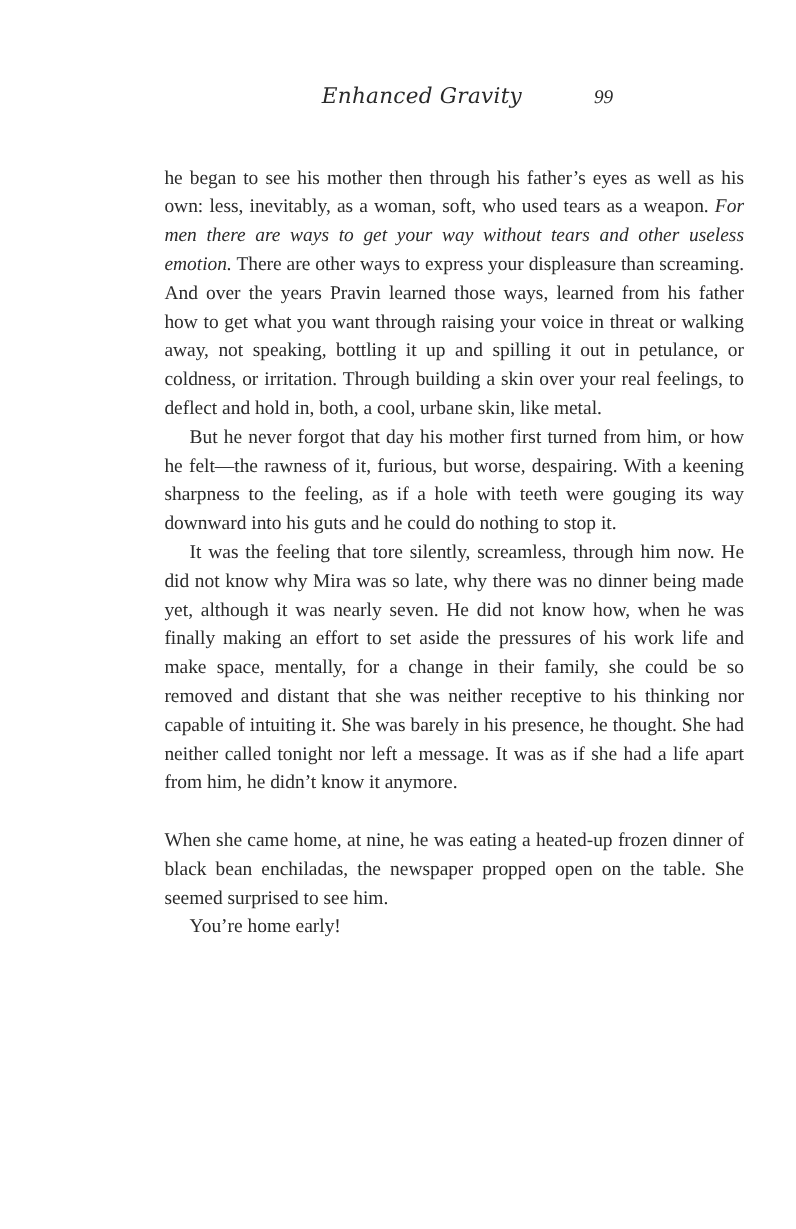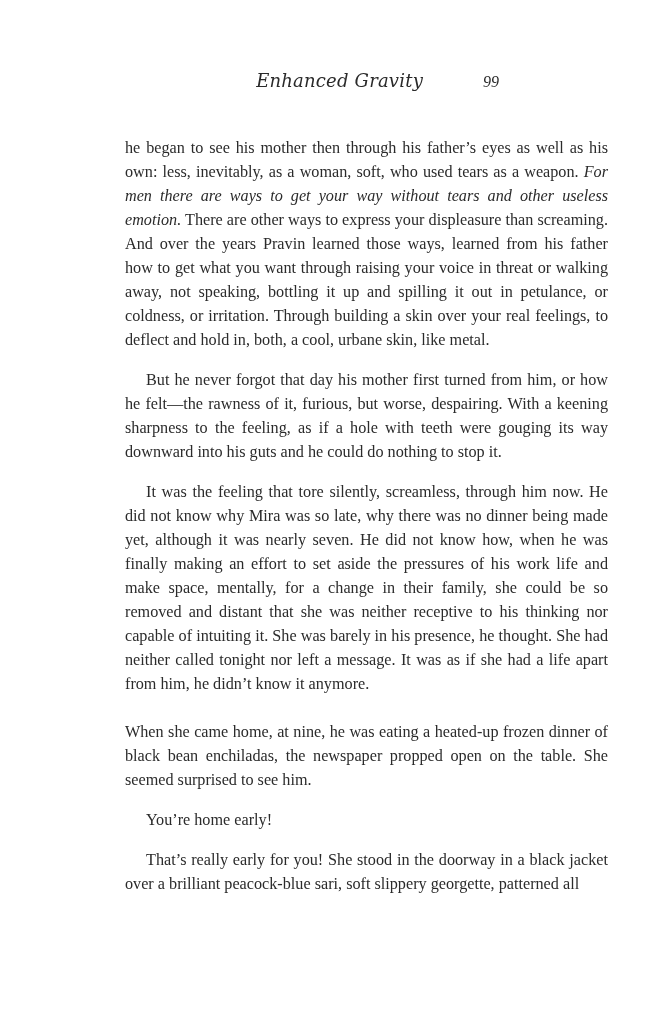--- a/index.html
+++ b/index.html
@@ -1,49 +1,48 @@
 <!DOCTYPE html>
 <html><head>
   <meta charset="utf-8">
   <style>
     html, body { margin: 0; padding: 0; background: #ffffff; }
     body { width: 663px; height: 1024px; position: relative; overflow: hidden; }
-    .page { position: absolute; left: 4px; top: 0; width: 555px; height: 1024px; background: #fff; }
+    .page { position: absolute; left: 16px; top: 0; width: 555px; height: 1024px; background: #fff; }
     .running-head {
       position: absolute; top: 70px; right: 60px;
       display: flex; align-items: baseline; gap: 20px;
       color: #2a2a2a;
     }
     .rh-title {
       font-family: "DejaVu Serif", serif; font-style: italic;
       font-size: 18px; letter-spacing: 0.2px;
     }
     .rh-page {
       font-family: "Liberation Serif", serif; font-style: italic; font-size: 16px; margin-left: 40px;
     }
     .body-text {
       position: absolute; left: 121px; top: 136px; width: 483px;
       font-family: Liberation Serif, serif; font-size: 16.2px; line-height: 24px;
       color: #2b2b2b; text-align: justify;
     }
     .body-text p { margin: 0; text-indent: 0; }
-    .body-text p.indent { text-indent: 21px; margin-top: 16px; }
+    .body-text p.indent { text-indent: 21px; }
     .body-text p.section-break { margin-top: 24px; }
     .body-text em { font-style: italic; }
   </style>
 </head>
 <body>
 
 <div class="page">
   <div class="running-head">
     <span class="rh-title">Enhanced Gravity</span>
     <span class="rh-page">99</span>
   </div>
 
   <div class="body-text">
     <p><span>he began to see his mother then through his father’s eyes as well as his own: less, inevitably, as a woman, soft, who used tears as a weapon. </span><em>For men there are ways to get your way without tears and other useless emotion.</em><span> There are other ways to express your displeasure than screaming. And over the years Pravin learned those ways, learned from his father how to get what you want through raising your voice in threat or walking away, not speaking, bottling it up and spilling it out in petulance, or coldness, or irritation. Through building a skin over your real feelings, to deflect and hold in, both, a cool, urbane skin, like metal.</span></p>
     <p class="indent">But he never forgot that day his mother first turned from him, or how he felt—the rawness of it, furious, but worse, despairing. With a keen­ing sharpness to the feeling, as if a hole with teeth were gouging its way downward into his guts and he could do nothing to stop it.</p>
     <p class="indent">It was the feeling that tore silently, screamless, through him now. He did not know why Mira was so late, why there was no dinner being made yet, although it was nearly seven. He did not know how, when he was finally making an effort to set aside the pressures of his work life and make space, mentally, for a change in their family, she could be so removed and distant that she was neither receptive to his thinking nor capable of intuiting it. She was barely in his presence, he thought. She had neither called tonight nor left a message. It was as if she had a life apart from him, he didn’t know it anymore.</p>
     <p class="section-break">When she came home, at nine, he was eating a heated-up frozen dinner of black bean enchiladas, the newspaper propped open on the table. She seemed surprised to see him.</p>
     <p class="indent">You’re home early!</p>
-    <p class="indent">That’s really early for you! She stood in the doorway in a black jacket over a brilliant peacock-blue sari, soft slippery georgette, patterned all</p>
   </div>
 </div>
 
 </body></html>

